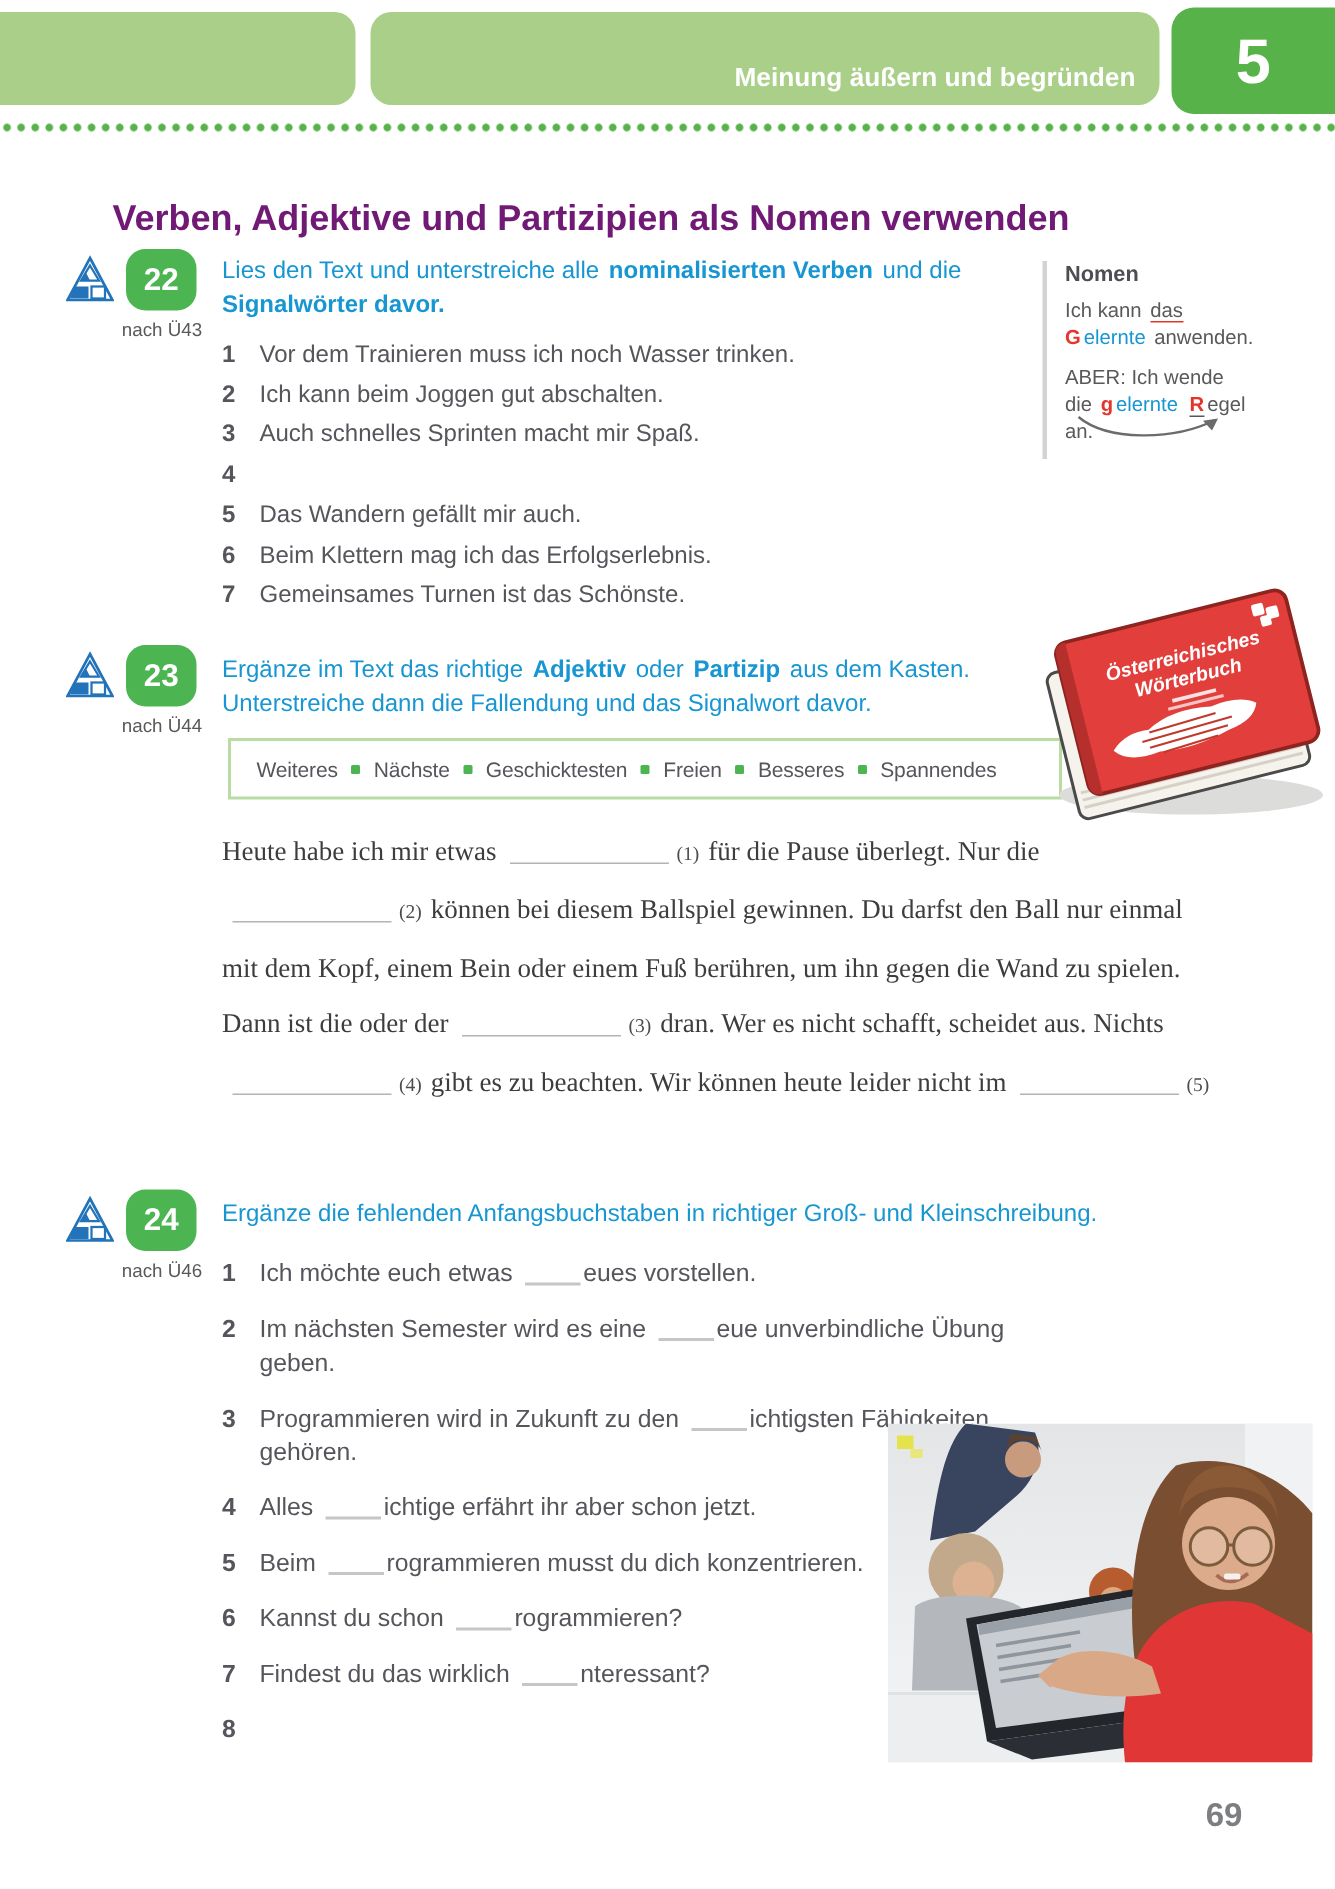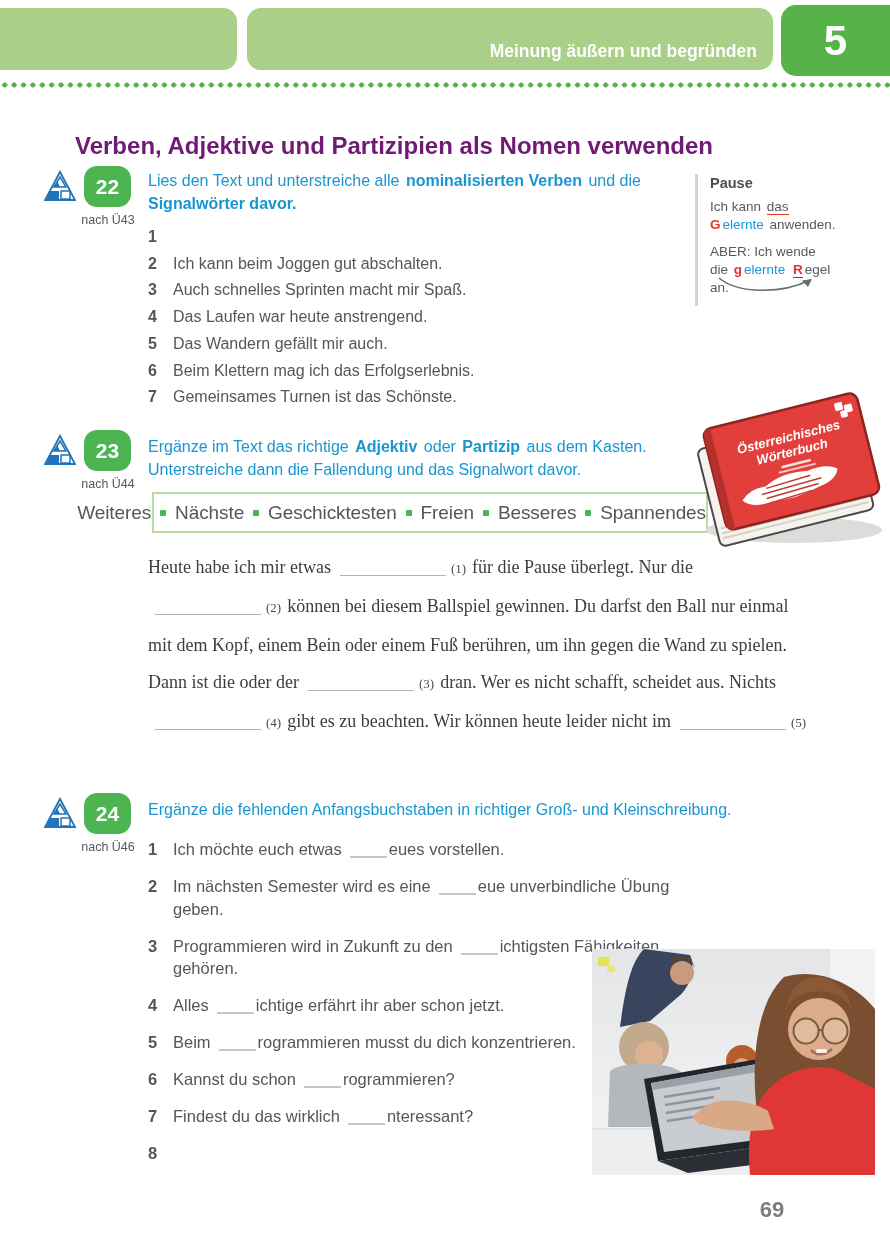--- a/index.html
+++ b/index.html
@@ -43,33 +43,33 @@
   .tipp p{margin:0 0 9px 0;}
   .tipp .p2wrap{position:relative;}
   .c-red{color:#e5352b;font-weight:700;}
   .c-blue{color:#1796d2;}
   .u-red{border-bottom:1.7px solid #e5352b;}
   .u-dark{border-bottom:1.7px solid #55565b;}
   .tip-arrow{position:absolute;left:6px;top:31px;}
 
   
   .wordbox{position:absolute;left:152px;top:492px;width:556px;height:41px;border:2.5px solid #b9dca3;box-sizing:border-box;
-           display:flex;align-items:center;padding-left:17px;font-size:19px;color:#55565b;letter-spacing:-0.1px;justify-content:flex-end;}
+           display:flex;align-items:center;padding-left:17px;font-size:14px;color:#55565b;letter-spacing:-0.1px;}
   .wb-sep{display:inline-block;width:6px;height:6px;background:#4cb451;margin:0 9px;border-radius:1px;flex:none;}
 
   
   .serif-par{position:absolute;left:148px;top:556px;width:722px;font-family:"Liberation Serif",serif;
              font-size:18px;line-height:22px;color:#3d3d3d;}
   .serif-line{margin-bottom:15px;white-space:nowrap;}
   .s-blank{display:inline-block;width:106px;height:1em;border-bottom:1.5px solid #b3b3b3;vertical-align:-3px;margin-left:7px;}
   .s-num{font-size:13px;color:#4c4c4c;margin:0 6px 0 5px;}
   .t-seg{margin-right:2px;}
 
   
-  .page-num{position:absolute;left:748px;top:1197px;width:48px;text-align:center;font-size:22px;font-weight:700;color:#7d7e81;}
+  .page-num{position:absolute;left:792px;top:1197px;width:48px;text-align:center;font-size:22px;font-weight:700;color:#7d7e81;}
 
   
   .book{position:absolute;left:690px;top:384px;}
   .photo{position:absolute;left:592px;top:949px;}
 </style>
 </head>
 <body>
 
 <div class="page">
 
@@ -92,49 +92,49 @@
       <path d="M6,21 L15,21 L15,29 L2.5,29 Z" fill="#2273b9"></path>
       <rect x="17" y="21" width="9" height="8" fill="none" stroke="#2273b9" stroke-width="1.5"></rect>
     </svg>
     <div class="num-box">22</div>
     <div class="nach">nach Ü43</div>
   </div>
   <div class="instr" style="top:170px;"><span class="t-seg">Lies den Text und unterstreiche alle </span><span class="t-seg bold">nominalisierten Verben</span><span class="t-seg"> und die </span><br><span class="t-seg bold">Signalwörter davor.</span></div>
   <div style="position:absolute;left:148px;top:228px;width:540px;" class="ex22-items" id="ex22-items">
       <div class="list-row">
         <span class="list-num">1</span>
+        <span class="list-text">Vor dem Trainieren muss ich noch Wasser trinken.</span>
       </div>
       <div class="list-row">
         <span class="list-num">2</span>
         <span class="list-text">Ich kann beim Joggen gut abschalten.</span>
       </div>
       <div class="list-row">
         <span class="list-num">3</span>
         <span class="list-text">Auch schnelles Sprinten macht mir Spaß.</span>
       </div>
       <div class="list-row">
         <span class="list-num">4</span>
-        <span class="list-text">Das Laufen war heute anstrengend.</span>
       </div>
       <div class="list-row">
         <span class="list-num">5</span>
         <span class="list-text">Das Wandern gefällt mir auch.</span>
       </div>
       <div class="list-row">
         <span class="list-num">6</span>
         <span class="list-text">Beim Klettern mag ich das Erfolgserlebnis.</span>
       </div>
       <div class="list-row">
         <span class="list-num">7</span>
         <span class="list-text">Gemeinsames Turnen ist das Schönste.</span>
       </div>
     </div>
 
   <aside class="tipp">
-    <h4>Pause</h4>
+    <h4>Nomen</h4>
     <p><span class="t-seg">Ich kann </span><span class="t-seg u-red">das</span><br><span class="t-seg c-red">G</span><span class="t-seg c-blue">elernte</span><span class="t-seg"> anwenden.</span></p>
     <div class="p2wrap">
       <p><span class="t-seg">ABER: Ich wende</span><br><span class="t-seg">die </span><span class="t-seg c-red">g</span><span class="t-seg c-blue">elernte</span><span class="t-seg"> </span><span class="t-seg c-red u-dark">R</span><span class="t-seg">egel</span><br><span class="t-seg">an.</span></p>
       <svg class="tip-arrow" width="108" height="24" viewBox="0 0 108 24">
         <path d="M3,4 C 22,20 66,20 94,6" fill="none" stroke="#6a6b6d" stroke-width="1.6"></path>
         <path d="M96,5 L86,6.5 L92,13 Z" fill="#6a6b6d"></path>
       </svg>
     </div>
   </aside>
 

